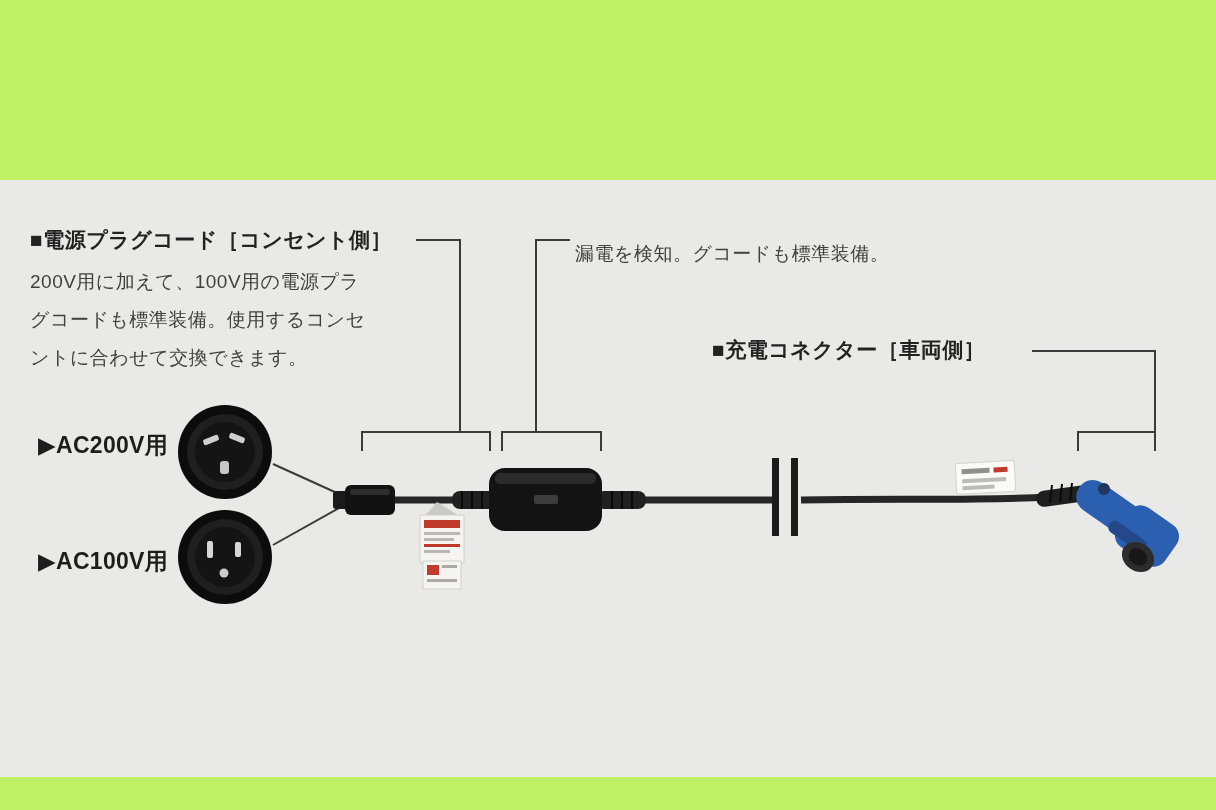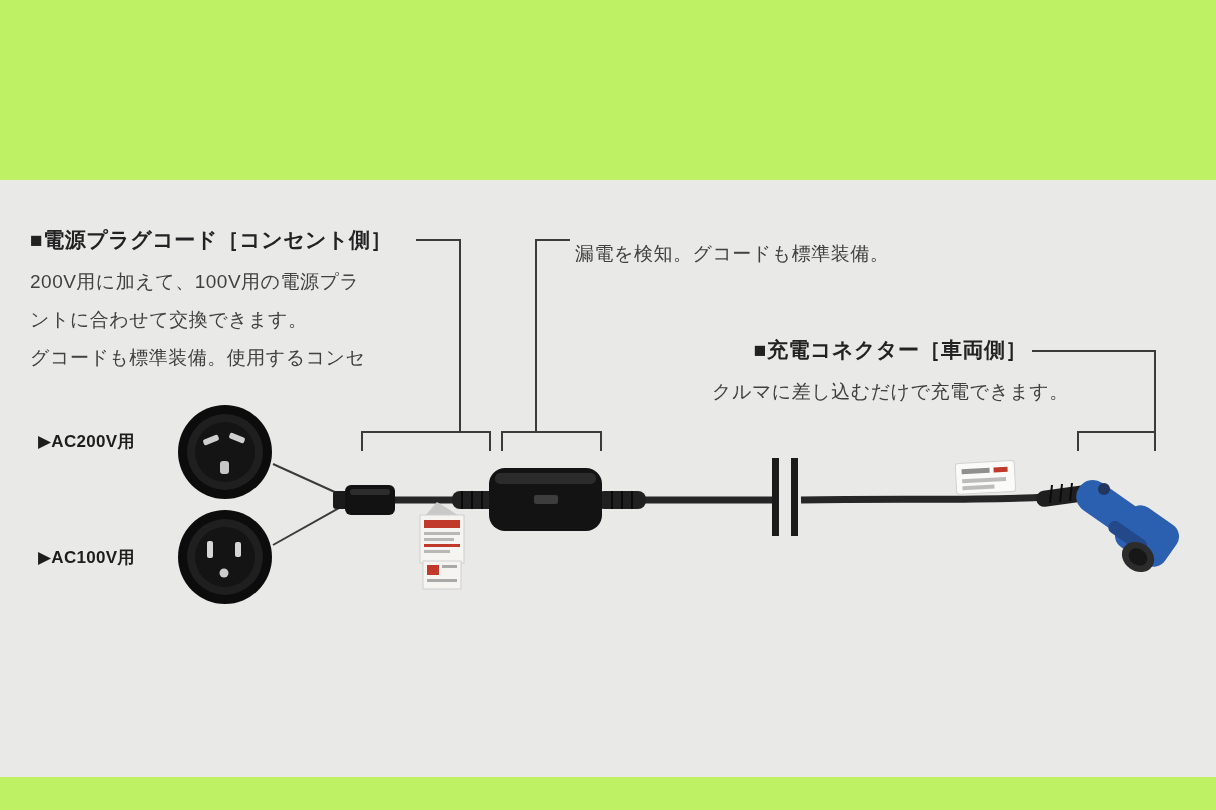--- a/index.html
+++ b/index.html
@@ -4,21 +4,21 @@
 <style>
   html,body{margin:0;padding:0;background:#ffffff;}
   .stage{
     position:relative;width:1216px;height:810px;overflow:hidden;
     background:#bef264;font-family:"Liberation Sans","DejaVu Sans",sans-serif;
   }
   .band{position:absolute;left:0;top:180px;width:1216px;height:597px;background:#e9e9e8;}
   .anno{position:absolute;color:#2e2e2e;}
   .anno .title{font-size:21px;font-weight:bold;letter-spacing:0.5px;color:#222;white-space:nowrap;}
   .anno .desc{font-size:19px;line-height:38px;color:#404040;margin-top:9px;letter-spacing:0.5px;white-space:nowrap;}
-  .plug-label{position:absolute;font-size:17px;font-weight:bold;color:#1d1d1d;letter-spacing:0.3px;white-space:nowrap;}
+  .plug-label{position:absolute;font-size:23px;font-weight:bold;color:#1d1d1d;letter-spacing:0.3px;white-space:nowrap;}
   svg.overlay{position:absolute;left:0;top:0;}
 </style>
 </head>
 <body>
 
 <div class="stage">
 
   <div class="band"></div>
 
   <svg class="overlay" width="1216" height="810" viewBox="0 0 1216 810">
@@ -115,30 +115,29 @@
       <ellipse cx="1138" cy="557" rx="17" ry="14" transform="rotate(35 1138 557)" fill="#2c2c2c"></ellipse>
       <ellipse cx="1138" cy="557" rx="10" ry="8" transform="rotate(35 1138 557)" fill="#171717"></ellipse>
       <circle cx="1104" cy="489" r="6" fill="#23365e"></circle>
     </g>
   </svg>
 
   <div class="anno" style="left:30px;top:226px;">
     <div class="title">■電源プラグコード［コンセント側］</div>
     <div class="desc">
       <div>200V用に加えて、100V用の電源プラ</div>
+      <div>グコードも標準装備。使用するコンセ</div>
       <div>ントに合わせて交換できます。</div>
-      <div>グコードも標準装備。使用するコンセ</div>
     </div>
   </div>
 
   <div class="anno" style="left:575px;top:226px;">
     <div class="desc">漏電を検知。グコードも標準装備。</div>
   </div>
 
   <div class="anno" style="left:712px;top:336px;text-align:center;">
     <div class="title">■充電コネクター［車両側］</div>
-    <div class="desc">クルマに差し込むだけで充電できます。</div>
   </div>
 
   <div class="plug-label" style="left:38px;top:430px;">▶AC200V用</div>
   <div class="plug-label" style="left:38px;top:546px;text-align:right;">▶AC100V用</div>
 
 </div>
 
 </body></html>

